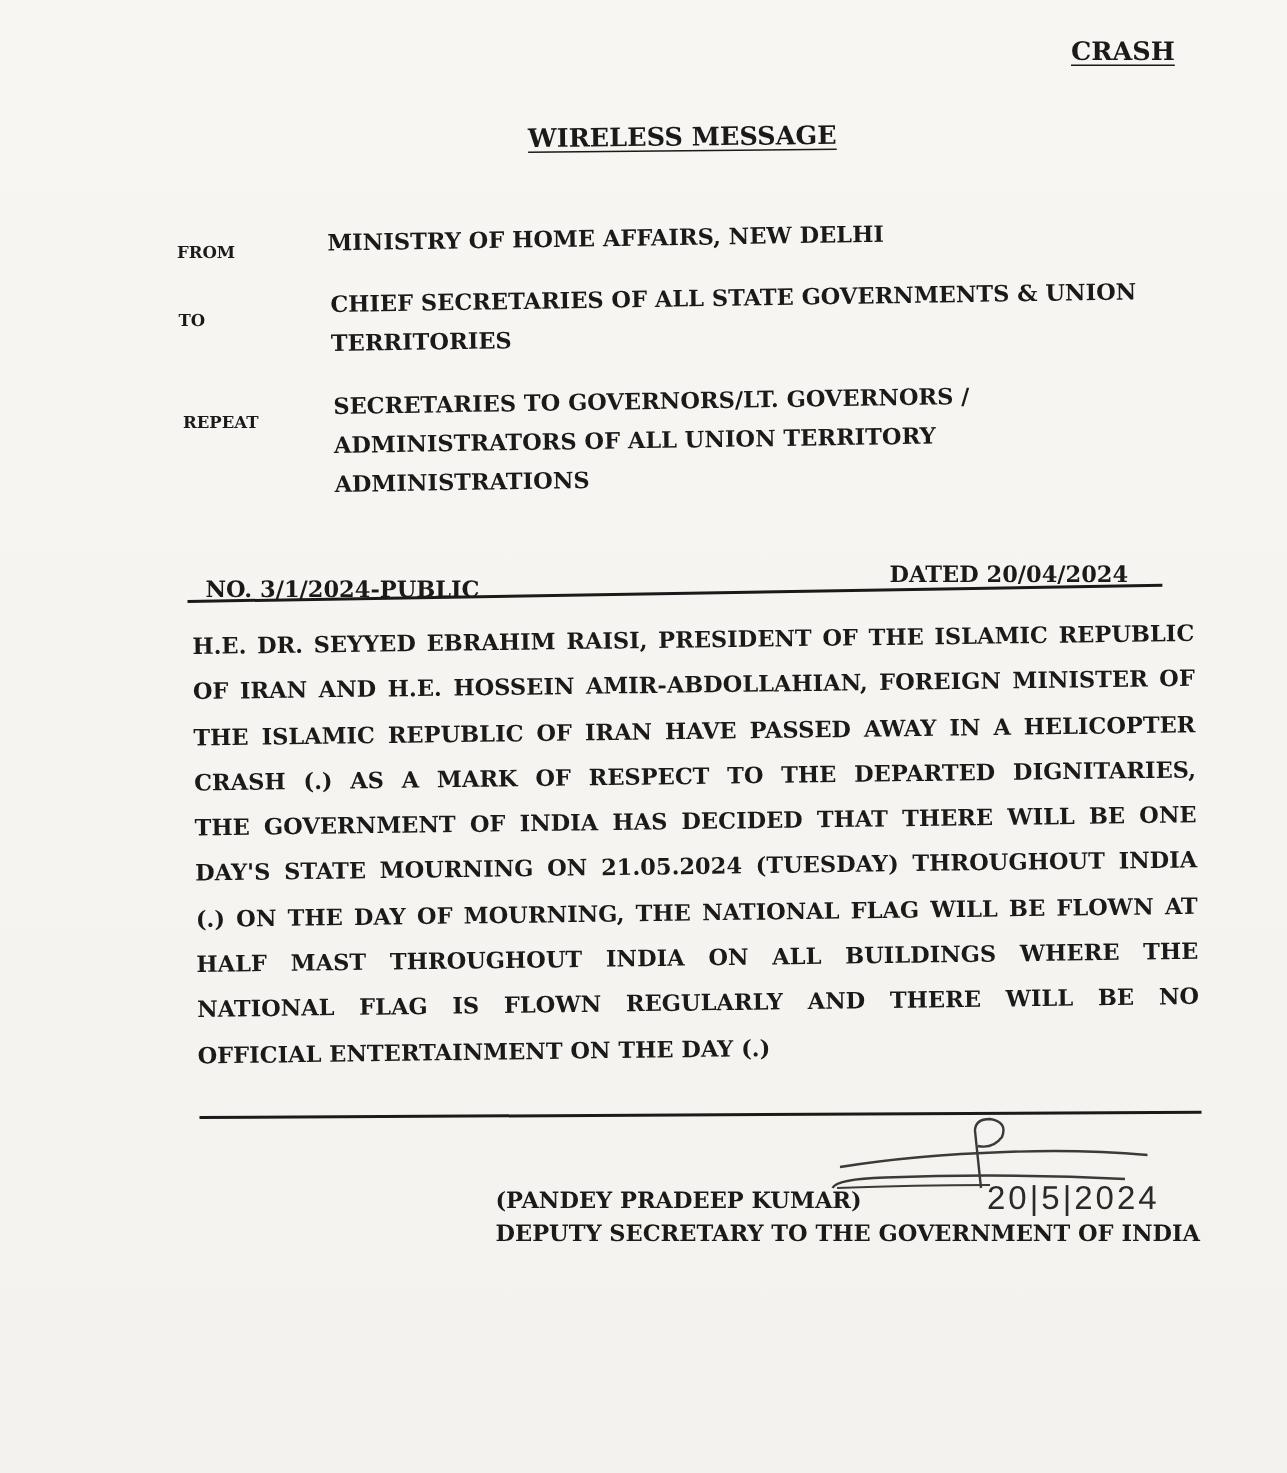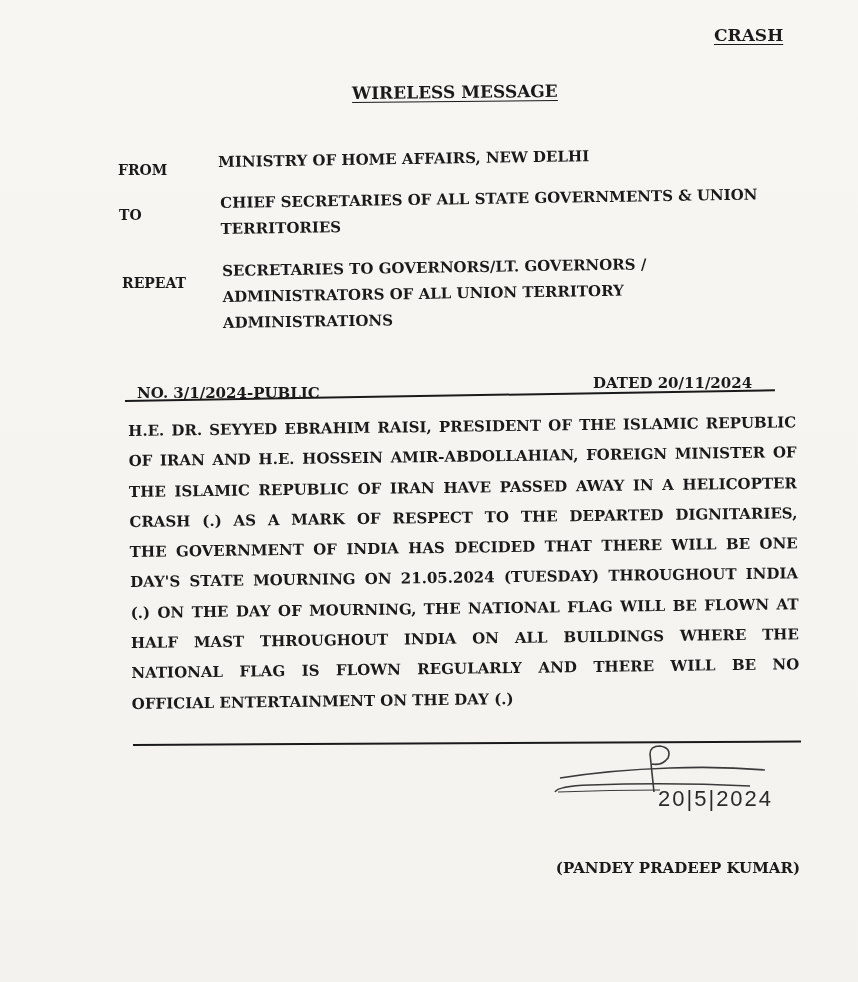--- a/index.html
+++ b/index.html
@@ -13,21 +13,21 @@
   .page {
     position: absolute; left: 0; top: 0; width: 858px; height: 982px;
     background: linear-gradient(180deg, #f7f6f3 0%, #f3f2ee 100%);
   }
   .abs { position: absolute; }
   .u { text-decoration: underline; text-underline-offset: 3px; }
 
   .priority { left: 714px; top: 25px; font-size: 17px; font-weight: bold; }
   .title { left: 352px; top: 82px; font-size: 17px; font-weight: bold; transform: rotate(-0.6deg); }
 
-  .hdr-label { font-size: 14px; font-weight: bold; }
+  .hdr-label { font-size: 11px; font-weight: bold; }
   .hdr-value { font-size: 15px; font-weight: bold; line-height: 28px; transform: rotate(-0.9deg); transform-origin: left top; }
 
   .from-label { left: 118px; top: 162px; }
   .from-value { left: 218px; top: 148px; width: 580px; }
   .to-label { left: 119px; top: 207px; }
   .to-value { left: 220px; top: 190px; width: 580px; line-height: 26px; }
   .rep-label { left: 122px; top: 275px; }
   .rep-value { left: 222px; top: 258px; width: 560px; line-height: 26px; }
 
   .refno { left: 125px; top: 384px; font-size: 15px; font-weight: bold; margin-left: 12px; }
@@ -40,21 +40,21 @@
     transform: rotate(-0.75deg); transform-origin: left top;
   }
   .body-text .line { display: block; white-space: nowrap; text-align: justify; text-align-last: justify; }
   .body-text .line.last { text-align-last: left; }
 
   .rule2 { left: 133px; top: 744px; width: 668px; height: 0; border-top: 2px solid #1a1a1a; transform: rotate(-0.3deg); transform-origin: left top; }
 
   .signature { left: 550px; top: 740px; width: 250px; height: 70px; }
   .sig-date { left: 658px; top: 786px; font-family: Liberation Sans, sans-serif; font-size: 22px; letter-spacing: 2px; color: #2a2a2a; }
 
-  .sig-block { right: 58px; top: 857px; font-size: 15px; font-weight: bold; line-height: 22px; }
+  .sig-block { right: 58px; top: 789px; font-size: 15px; font-weight: bold; line-height: 22px; }
   .sig-block div { white-space: nowrap; }
 </style>
 </head>
 <body>
 
 <div class="page">
 
   <div class="abs priority u">CRASH</div>
   <div class="abs title u">WIRELESS MESSAGE</div>
 
@@ -68,21 +68,21 @@
   </div>
 
   <div class="abs hdr-label rep-label">REPEAT</div>
   <div class="abs hdr-value rep-value">
     <div>SECRETARIES TO GOVERNORS/LT. GOVERNORS /</div>
     <div>ADMINISTRATORS OF ALL UNION TERRITORY</div>
     <div>ADMINISTRATIONS</div>
   </div>
 
   <div class="abs refno">NO. 3/1/2024-PUBLIC</div>
-  <div class="abs dated">DATED 20/11/2024</div>
+  <div class="abs dated">DATED 20/04/2024</div>
   <div class="abs rule1"></div>
 
   <div class="abs body-text">
     <span class="line">H.E. DR. SEYYED EBRAHIM RAISI, PRESIDENT OF THE ISLAMIC REPUBLIC</span>
     <span class="line">OF IRAN AND H.E. HOSSEIN AMIR-ABDOLLAHIAN, FOREIGN MINISTER OF</span>
     <span class="line">THE ISLAMIC REPUBLIC OF IRAN HAVE PASSED AWAY IN A HELICOPTER</span>
     <span class="line">CRASH (.)  AS A MARK OF RESPECT TO THE DEPARTED DIGNITARIES,</span>
     <span class="line">THE GOVERNMENT OF INDIA HAS DECIDED THAT THERE WILL BE ONE</span>
     <span class="line">DAY'S STATE MOURNING ON 21.05.2024 (TUESDAY) THROUGHOUT INDIA</span>
     <span class="line">(.)  ON THE DAY OF MOURNING, THE NATIONAL FLAG WILL BE FLOWN AT</span>
@@ -96,15 +96,16 @@
   <svg class="abs signature" viewBox="0 0 250 70">
     <path d="M10 38 Q60 30 120 28 Q170 26 215 30" stroke="#3a3a3a" stroke-width="1.6" fill="none"></path>
     <path d="M5 52 Q8 46 40 45 Q120 42 200 46" stroke="#3a3a3a" stroke-width="1.6" fill="none"></path>
     <path d="M8 52 Q60 50 110 50" stroke="#3a3a3a" stroke-width="1.2" fill="none"></path>
     <path d="M104 52 L100 14 Q100 6 110 6 Q122 8 118 18 Q112 26 102 24" stroke="#3a3a3a" stroke-width="1.6" fill="none"></path>
   </svg>
   <div class="abs sig-date">20|5|2024</div>
 
   <div class="abs sig-block">
     <div>(PANDEY PRADEEP KUMAR)</div>
+    <div>DEPUTY SECRETARY TO THE GOVERNMENT OF INDIA</div>
   </div>
 
 </div>
 
 </body></html>

